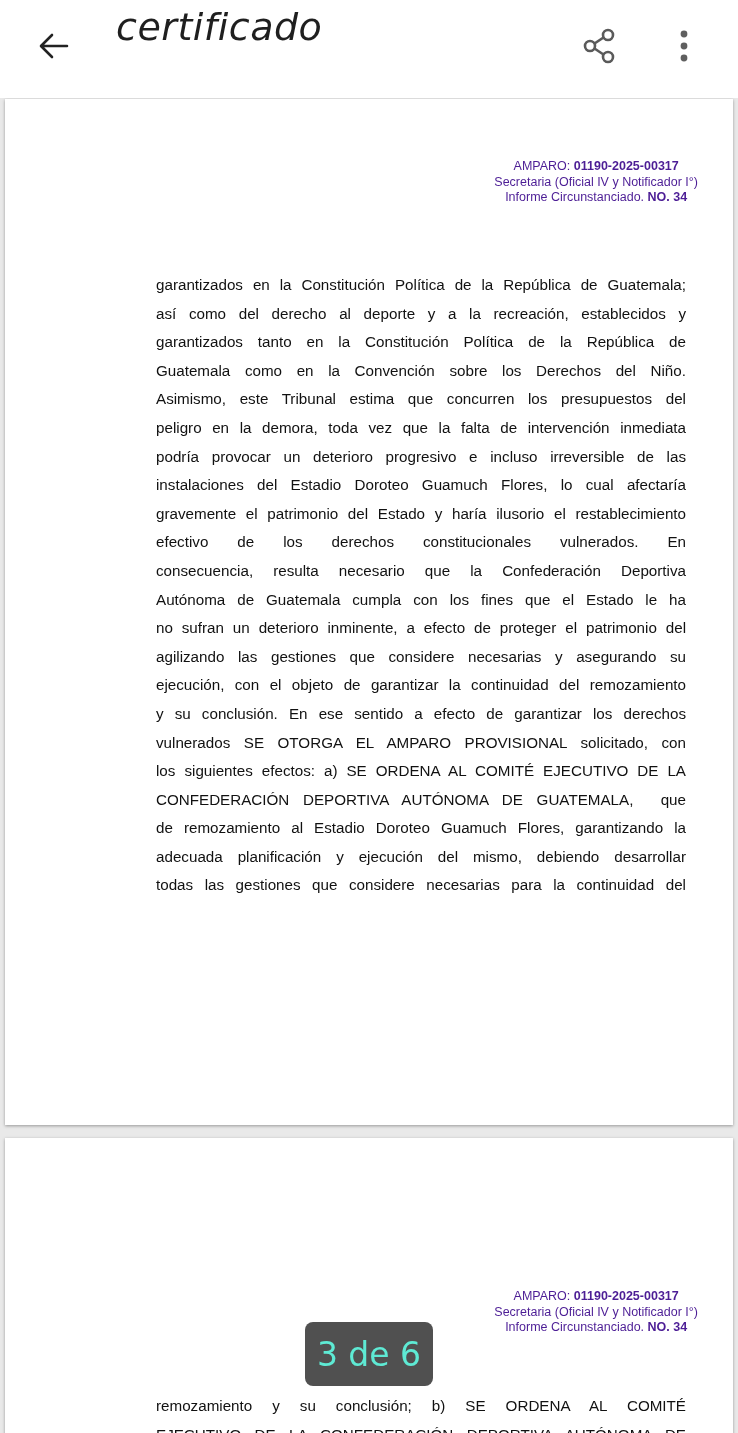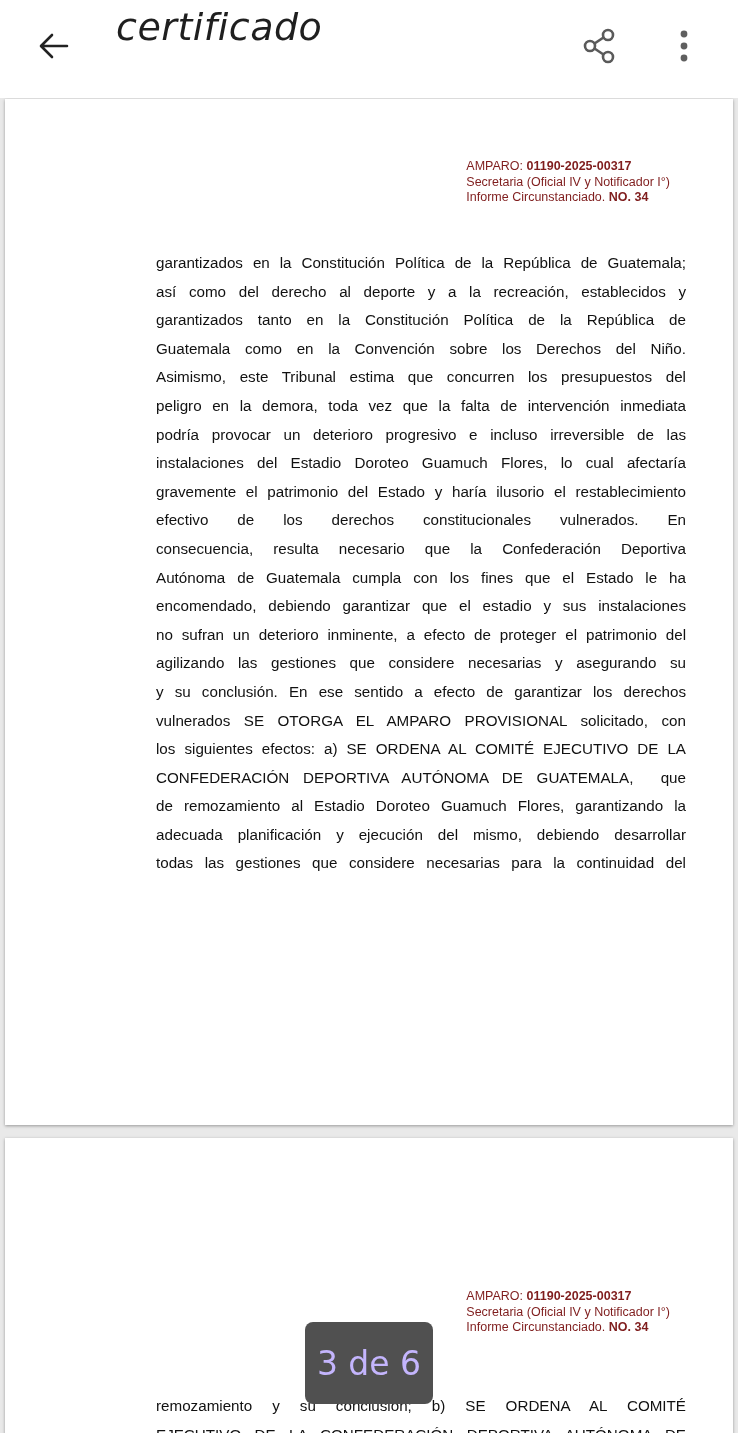--- a/index.html
+++ b/index.html
@@ -25,41 +25,41 @@
   .more-btn { position:absolute; left:664px; top:24px; width:40px; height:44px; display:flex; align-items:center; justify-content:center; cursor:pointer; }
 
   .page {
     position:absolute; left:5px; width:728px; background:#fff;
     box-shadow:0 1px 3px rgba(0,0,0,0.35);
   }
   .page1 { top:99px; height:1026px; }
   .page2 { top:1138px; height:320px; }
 
   .hdr {
-    position:absolute; right:63px; text-align:left;
-    font-size:12.5px; line-height:15.5px; color:#7f1d1d;
+    position:absolute; right:35px; text-align:center;
+    font-size:12.5px; line-height:15.5px; color:#4c1d95;
   }
   .page1 .hdr { top:60px; }
   .page2 .hdr { top:151px; }
   .hdr b { font-weight:bold; }
 
   .body-text {
     position:absolute; left:151px; width:530px;
     font-size:15.2px; line-height:28.6px; color:#111;
     text-align:justify;
   }
-  .page1 .body-text { top:150px; }
+  .page1 .body-text { top:172px; }
   .page2 .body-text { top:254px; }
   .line { display:block; text-align:justify; text-align-last:justify; white-space:nowrap; height:28.6px; }
   .line span { white-space:pre; }
   .b { font-weight:normal; }
 
   .page-indicator {
-    position:absolute; left:305px; top:1322px; width:128px; height:82px;
-    background:#505050; border-radius:8px; color:#c4b5fd;
+    position:absolute; left:305px; top:1322px; width:128px; height:64px;
+    background:#505050; border-radius:8px; color:#5eead4;
     display:flex; align-items:center; justify-content:center;
     font-family:"DejaVu Sans", sans-serif; font-size:33px; z-index:6;
   }
 </style>
 </head>
 <body>
 
 <div class="appbar">
   <div class="back-btn">
     <svg width="34" height="34" viewBox="0 0 34 34">
@@ -98,23 +98,23 @@
     <span class="line">garantizados tanto en la Constitución Política de la República de</span>
     <span class="line">Guatemala como en la Convención sobre los Derechos del Niño.</span>
     <span class="line">Asimismo, este Tribunal estima que concurren los presupuestos del</span>
     <span class="line">peligro en la demora, toda vez que la falta de intervención inmediata</span>
     <span class="line">podría provocar un deterioro progresivo e incluso irreversible de las</span>
     <span class="line">instalaciones del Estadio Doroteo Guamuch Flores, lo cual afectaría</span>
     <span class="line">gravemente el patrimonio del Estado y haría ilusorio el restablecimiento</span>
     <span class="line">efectivo de los derechos constitucionales vulnerados. En</span>
     <span class="line">consecuencia, resulta necesario que la Confederación Deportiva</span>
     <span class="line">Autónoma de Guatemala cumpla con los fines que el Estado le ha</span>
-    <span class="line">encomendado, debiendo garantizar que el estadio y sus instalaciones</span>
     <span class="line">no sufran un deterioro inminente, a efecto de proteger el patrimonio del</span>
     <span class="line">agilizando las gestiones que considere necesarias y asegurando su</span>
+    <span class="line">ejecución, con el objeto de garantizar la continuidad del remozamiento</span>
     <span class="line">y su conclusión.   En ese sentido a efecto de garantizar los derechos</span>
     <span class="line"><span>vulnerados </span><span class="b">SE OTORGA EL AMPARO PROVISIONAL</span><span> solicitado, con</span></span>
     <span class="line"><span>los siguientes efectos: </span><span class="b">a</span><span>) SE ORDENA AL </span><span class="b">COMITÉ EJECUTIVO DE LA</span></span>
     <span class="line"><span class="b">CONFEDERACIÓN DEPORTIVA AUTÓNOMA DE GUATEMALA</span><span>,  que</span></span>
     <span class="line">de remozamiento al Estadio Doroteo Guamuch Flores, garantizando la</span>
     <span class="line">adecuada planificación y ejecución  del mismo,  debiendo desarrollar</span>
     <span class="line">todas las gestiones que considere necesarias para  la continuidad del</span>
   </div>
 </div>
 

